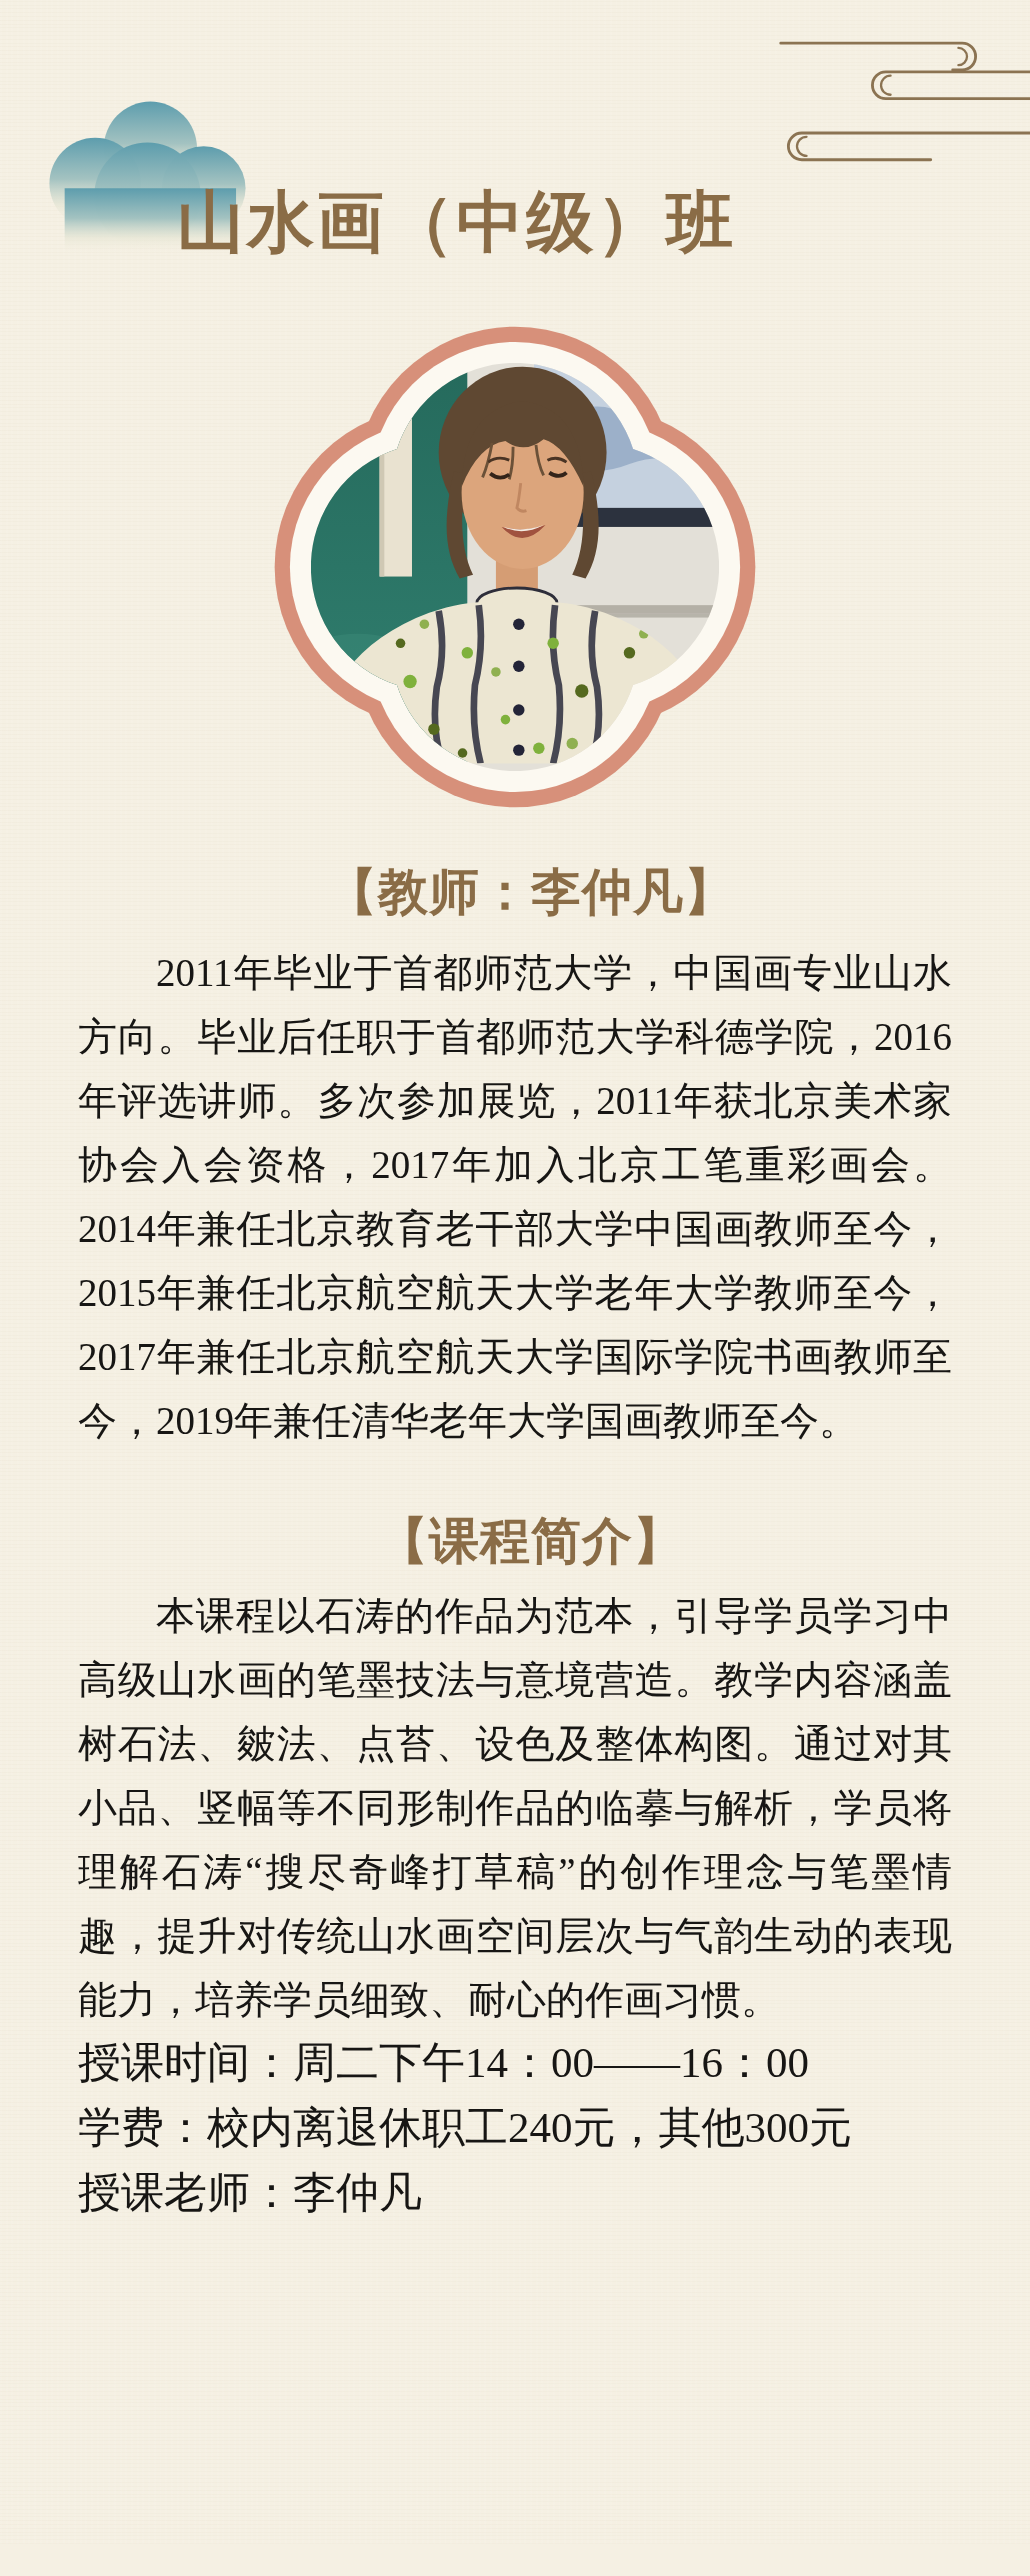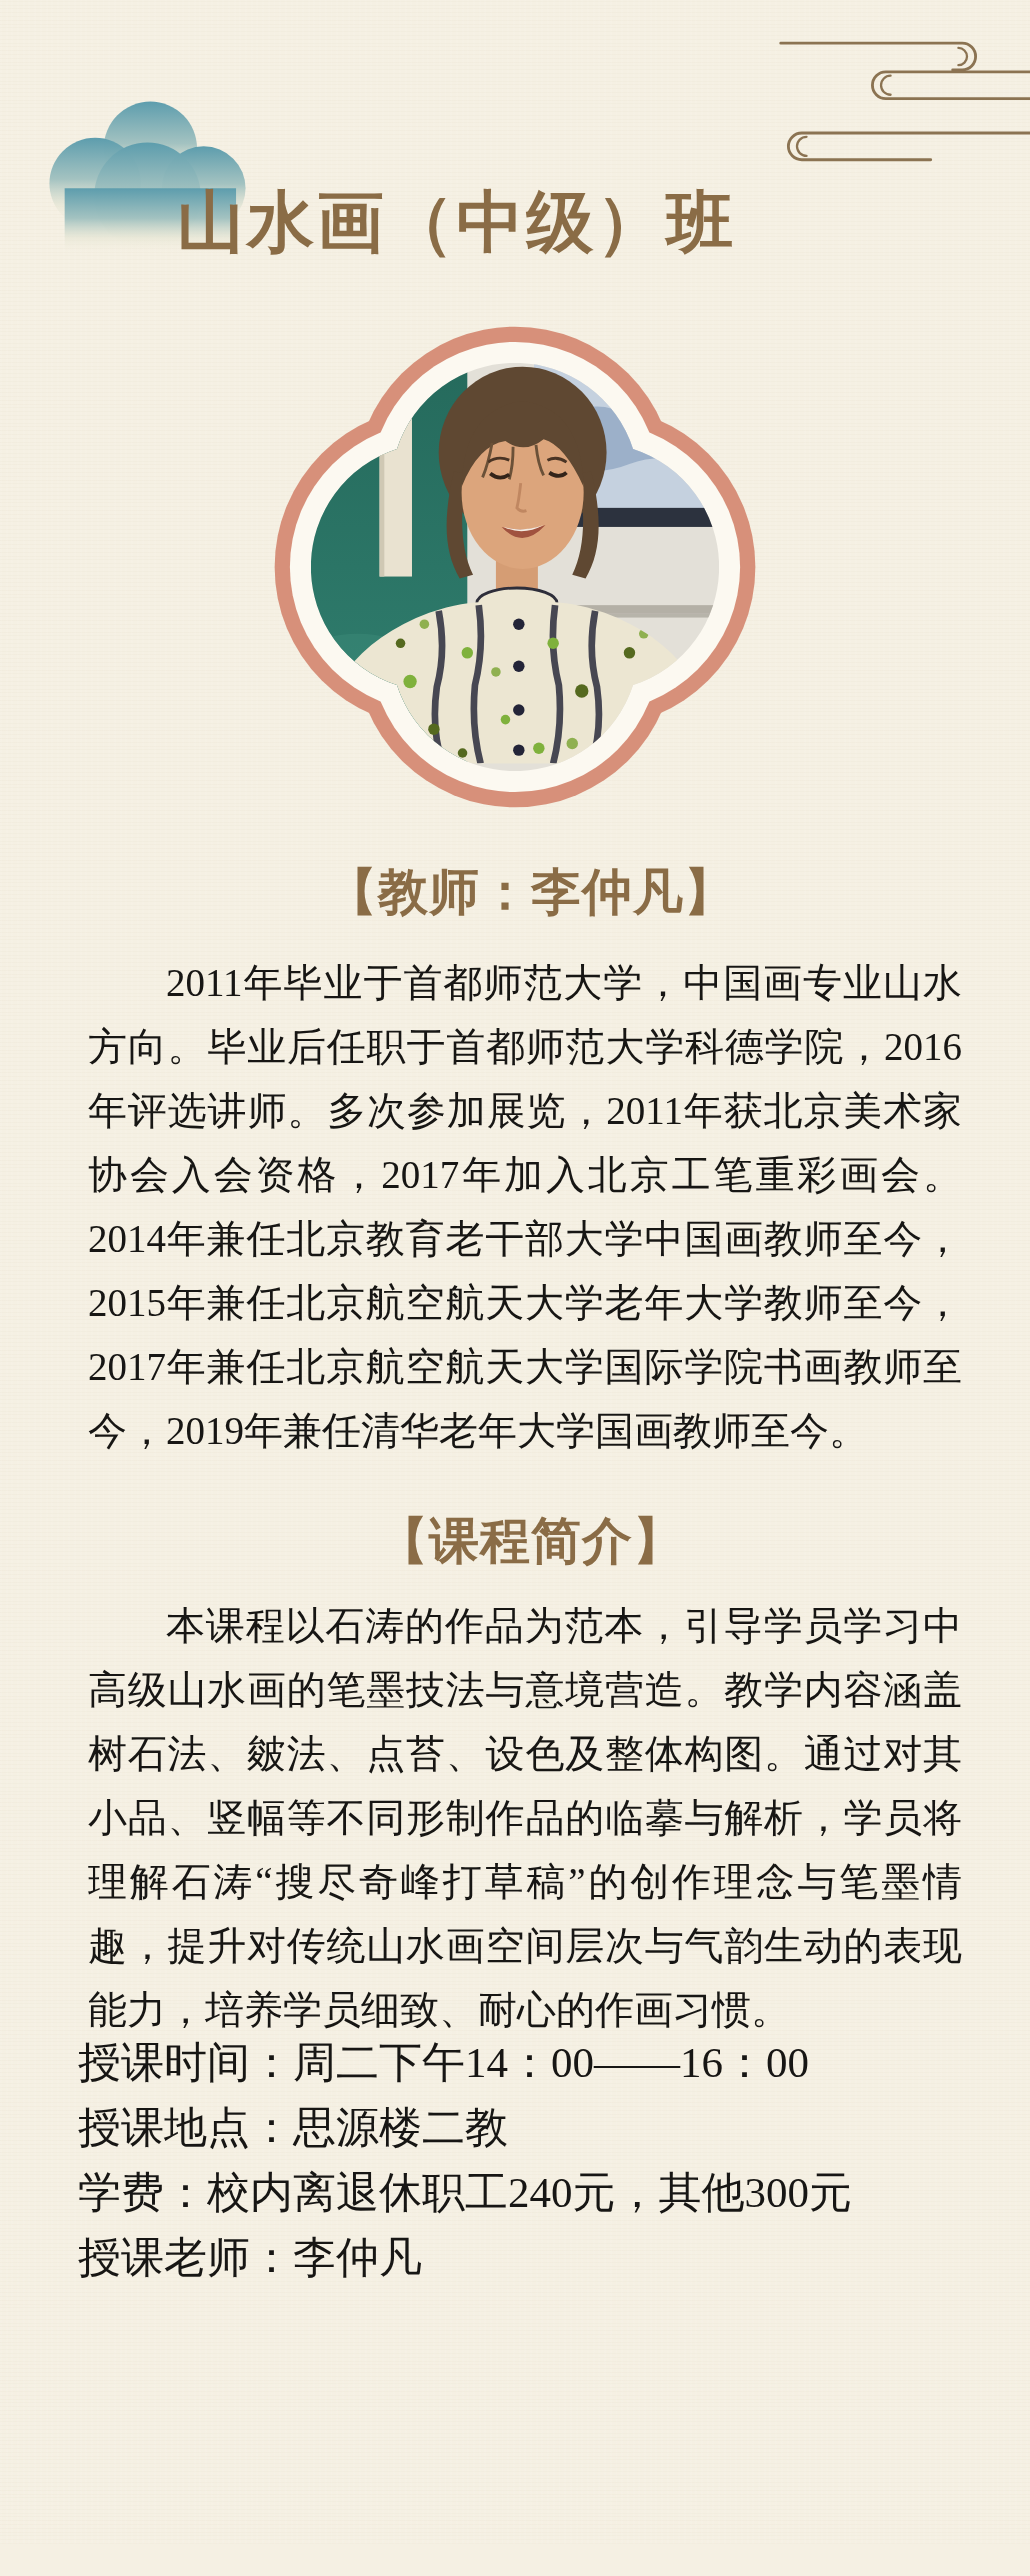--- a/index.html
+++ b/index.html
@@ -27,21 +27,21 @@
     font-size:30.5px;color:#211e19;white-space:nowrap;
   }
   .photo-wrap{position:absolute;left:267px;top:319px;width:496px;height:496px;}
   .sec-heading{
     position:absolute;left:0;width:1030px;margin:16px;text-align:center;
     font-size:50px;font-weight:bold;color:#8a6c46;letter-spacing:1px;
   }
   .teacher-heading{top:843px;}
   .course-heading{top:1492px;font-family:Liberation Serif, serif;}
   .body-text{
-    position:absolute;left:78px;width:874px;margin:10px;
+    position:absolute;left:78px;width:874px;margin:0;
     font-size:39px;line-height:64px;color:#171614;
     text-align:justify;text-indent:2em;
   }
   .bio{top:941px;}
   .desc{top:1584px;font-family:Liberation Serif, serif;}
   .details{
     position:absolute;left:78px;top:2030px;width:874px;
     font-size:43px;line-height:65px;color:#171614;
   }
   .detail-line{white-space:nowrap;}
@@ -199,19 +199,18 @@
   <h2 class="sec-heading teacher-heading">【教师：李仲凡】</h2>
 
   <p class="body-text bio">2011年毕业于首都师范大学，中国画专业山水方向。毕业后任职于首都师范大学科德学院，2016年评选讲师。多次参加展览，2011年获北京美术家协会入会资格，2017年加入北京工笔重彩画会。2014年兼任北京教育老干部大学中国画教师至今，2015年兼任北京航空航天大学老年大学教师至今，2017年兼任北京航空航天大学国际学院书画教师至今，2019年兼任清华老年大学国画教师至今。</p>
 
   <h2 class="sec-heading course-heading">【课程简介】</h2>
 
   <p class="body-text desc">本课程以石涛的作品为范本，引导学员学习中高级山水画的笔墨技法与意境营造。教学内容涵盖树石法、皴法、点苔、设色及整体构图。通过对其小品、竖幅等不同形制作品的临摹与解析，学员将理解石涛“搜尽奇峰打草稿”的创作理念与笔墨情趣，提升对传统山水画空间层次与气韵生动的表现能力，培养学员细致、耐心的作画习惯。</p>
 
   <div class="details">
     <div class="detail-line">授课时间：周二下午14：00——16：00</div>
-    <div class="detail-line">授课地点：思源楼二教</div>
     <div class="detail-line">学费：校内离退休职工240元，其他300元</div>
     <div class="detail-line">授课老师：李仲凡</div>
   </div>
 
 </div>
 
 
 </body></html>

